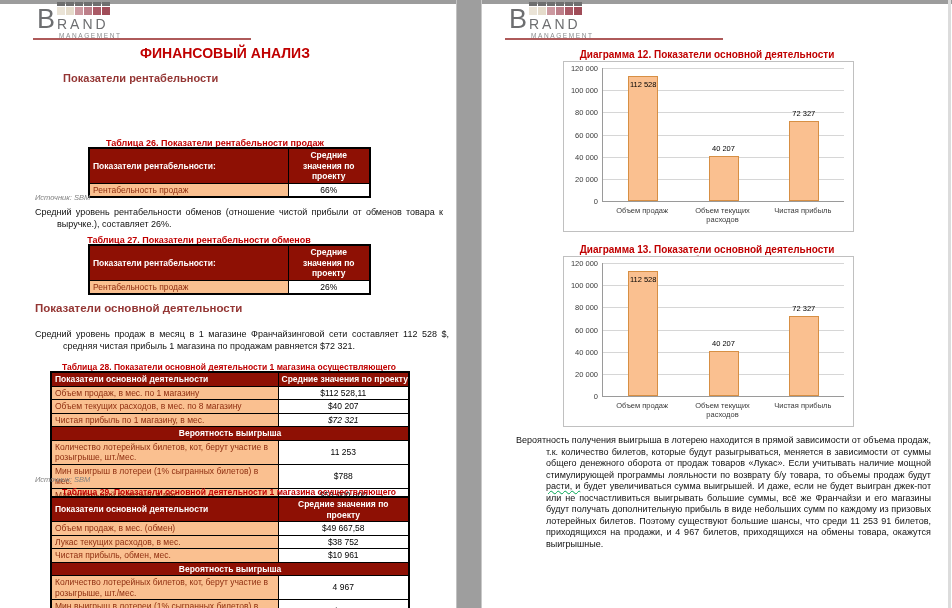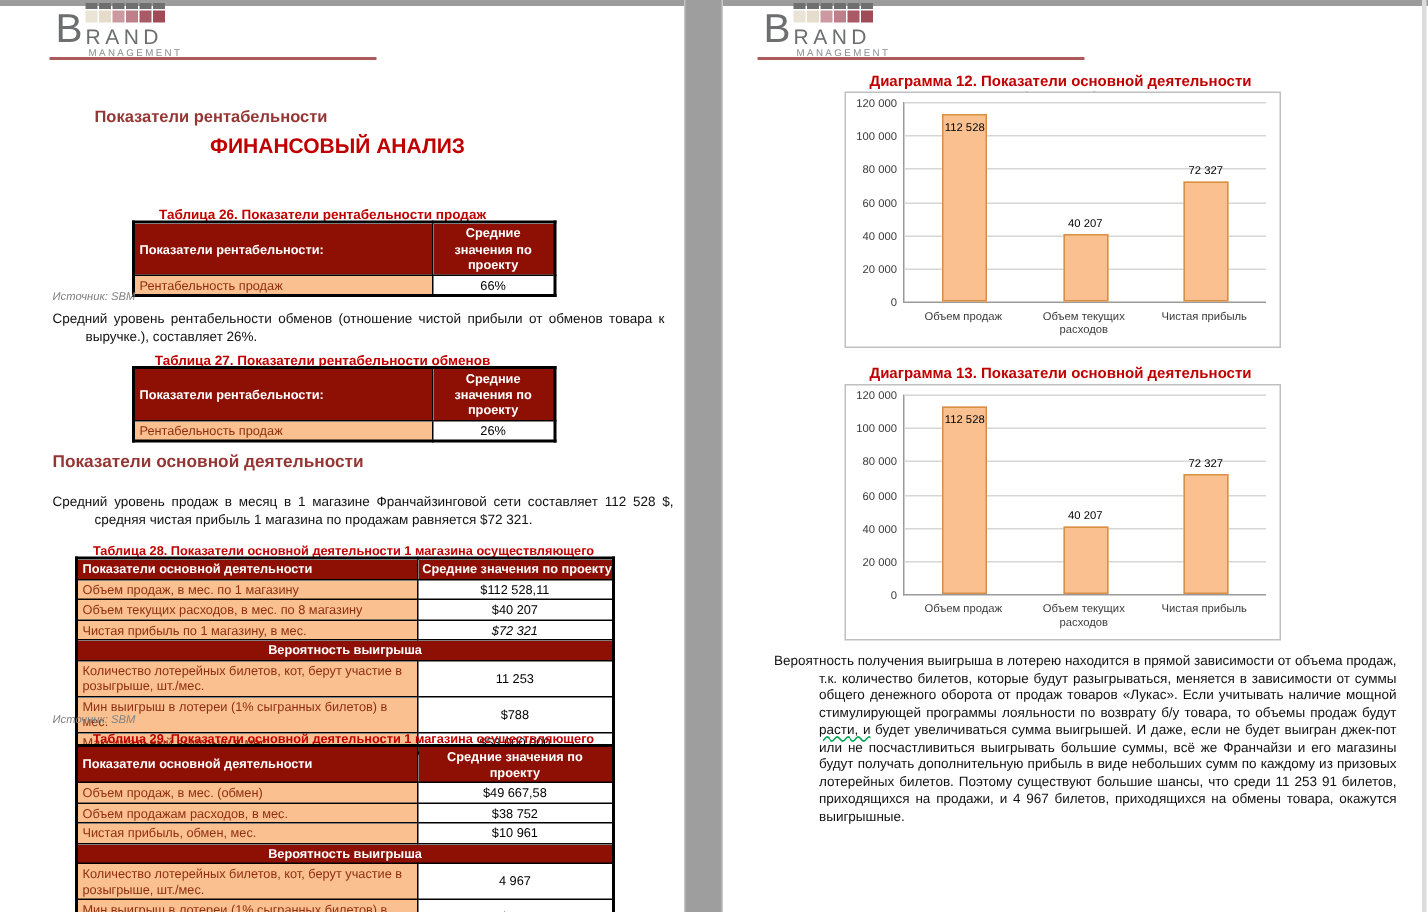--- a/index.html
+++ b/index.html
@@ -85,21 +85,21 @@
         <span class="sq" style="background: rgb(189, 127, 137);"></span>
         <span class="sq" style="background: rgb(170, 90, 102);"></span>
         <span class="sq" style="background: rgb(160, 76, 88);"></span>
       </div>
     <span class="b-letter">B</span>
     <span class="rand">RAND</span>
     <span class="mgmt">MANAGEMENT</span>
   </div>
   <div class="abs rule" style="left:33px;top:38px;width:218px;"></div>
 
-  <div class="abs doc-title" style="left:25px;top:45px;width:400px;margin-top:44px;">ФИНАНСОВЫЙ АНАЛИЗ</div>
+  <div class="abs doc-title" style="left:25px;top:45px;width:400px;">ФИНАНСОВЫЙ АНАЛИЗ</div>
 
   <div class="abs sec-head" style="left:63px;top:72px;font-size:11px;">Показатели рентабельности</div>
 
 
   <div class="abs tbl-cap" style="left:60px;top:138px;width:310px;">Таблица 26.  Показатели рентабельности продаж</div>
   <table class="fin abs" style="left:88px;top:147px;width:281px;">
     <colgroup>
         <col style="width:199px">
         <col style="width:82px">
       </colgroup>
@@ -111,21 +111,21 @@
     <tr class="h12">
       <td class="lbl">Рентабельность продаж</td>
       <td class="val">66%</td>
     </tr>
   </tbody>
     </table>
   <div class="abs src" style="left:35px;top:193px;">Источник: SBM</div>
 
   <div class="abs body-p hang22" style="left:35px;top:207px;width:386px;">Средний уровень  рентабельности обменов (отношение чистой прибыли от обменов товара к выручке.), составляет 26%.</div>
 
-  <div class="abs tbl-cap" style="left:60px;top:235px;width:310px;">Таблица 27.  Показатели рентабельности обменов</div>
+  <div class="abs tbl-cap" style="left:44px;top:235px;width:310px;">Таблица 27.  Показатели рентабельности обменов</div>
   <table class="fin abs" style="left:88px;top:244px;width:281px;">
     <colgroup>
         <col style="width:199px">
         <col style="width:82px">
       </colgroup>
     <tbody>
         <tr>
       <td class="th th-left">Показатели рентабельности:</td>
       <td class="th th-center">Средние значения по проекту</td>
     </tr>
@@ -191,21 +191,21 @@
     <tbody>
         <tr>
       <td class="th th-left">Показатели основной деятельности</td>
       <td class="th th-center" style="padding:1px 14px;">Средние значения по проекту</td>
     </tr>
     <tr class="h12">
       <td class="lbl">Объем продаж, в мес. (обмен)</td>
       <td class="val">$49 667,58</td>
     </tr>
     <tr class="h12">
-      <td class="lbl">Объем продажам расходов, в мес.</td>
+      <td class="lbl">Лукас текущих расходов, в мес.</td>
       <td class="val">$38 752</td>
     </tr>
     <tr class="h12">
       <td class="lbl">Чистая прибыль, обмен, мес.</td>
       <td class="val">$10 961</td>
     </tr>
     <tr>
       <td class="sub" colspan="2">Вероятность выигрыша</td>
     </tr>
     <tr>

